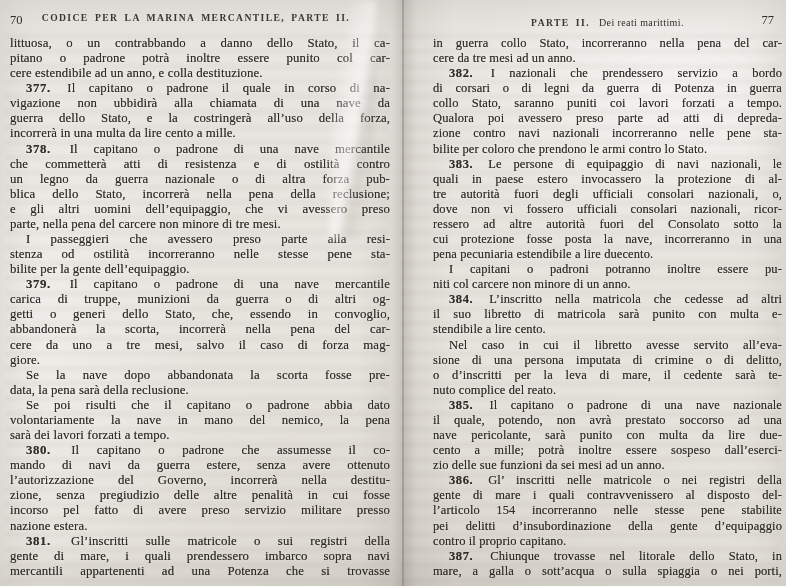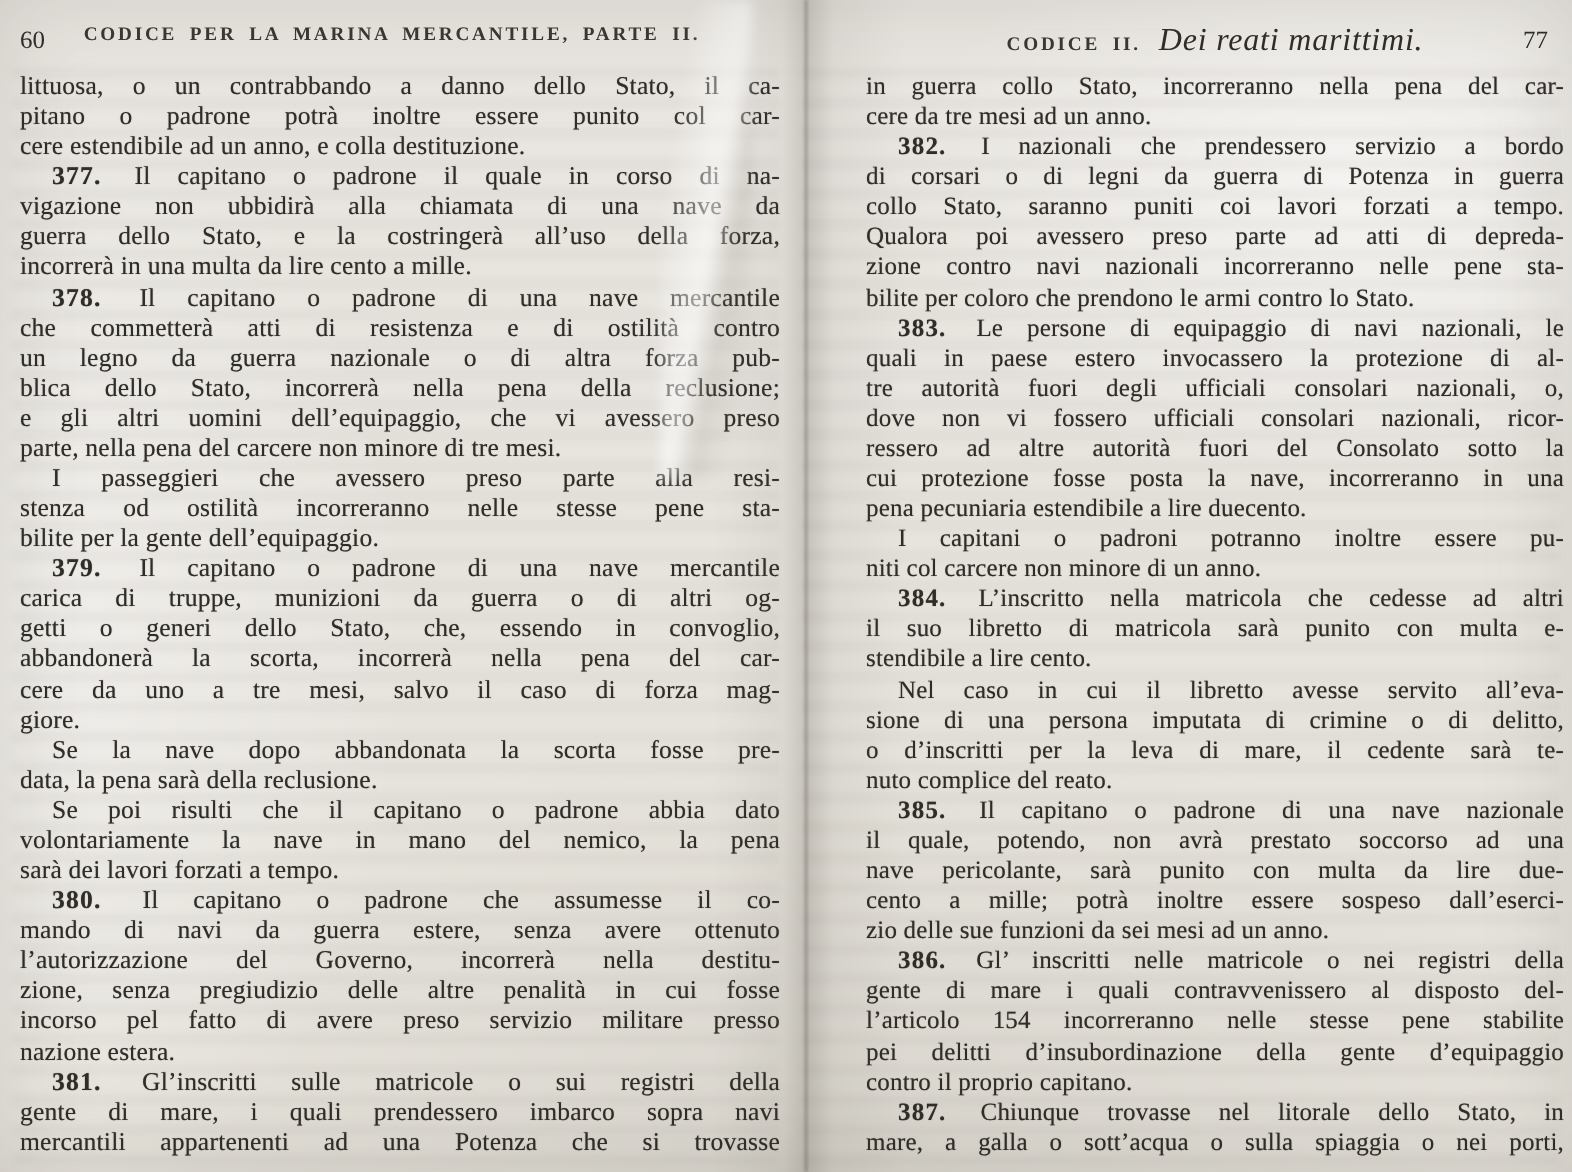--- a/index.html
+++ b/index.html
@@ -60,21 +60,21 @@
   .pagehead{position:relative;height:22px;}
   .pagenum{font-size:12.5px;color:var(--ink);}
   .pagenum-left{position:absolute;left:0;top:1px;}
   .pagenum-right{position:absolute;right:12px;top:1px;}
   .caps{
     font-size:9.6px;font-weight:bold;letter-spacing:1.4px;word-spacing:2.5px;
     color:#3a3631;
   }
   .page-left .running{display:block;width:372px;text-align:center;}
   .page-right .running{display:block;margin-left:38px;width:349px;text-align:center;white-space:nowrap;}
-  .running .ital{font-size:16px;font-style:italic;font-weight:normal;letter-spacing:0.4px;margin-left:5px;}
+  .running .ital{font-size:10px;font-weight:normal;letter-spacing:0.4px;margin-left:5px;}
 
   .bodytext{position:relative;margin-top:2px;}
   .page-left .bodytext{width:380px;}
   .page-right .bodytext{margin-left:38px;width:349px;}
   .line{
     height:15.08px;line-height:15.08px;
     text-align:justify;text-align-last:justify;
     overflow:hidden;
     letter-spacing:0.1px;
     text-shadow:0 0 0.5px rgba(48,45,41,0.55);
@@ -85,21 +85,21 @@
   .line.indent{padding-left:16px;}
   .artnum{font-weight:bold;letter-spacing:0.6px;padding-right:3px;}
 </style>
 </head>
 <body>
 
 <div class="spread">
 
   <section class="page page-left">
     <header class="pagehead">
-      <span class="pagenum pagenum-left">60</span>
+      <span class="pagenum pagenum-left">70</span>
       <span class="running caps">CODICE PER LA MARINA MERCANTILE, PARTE II.</span>
     </header>
     <div class="bodytext">
         <div class="line">littuosa, o un contrabbando a danno dello Stato, il ca-</div>
         <div class="line">pitano o padrone potrà inoltre essere punito col car-</div>
         <div class="line end">cere estendibile ad un anno, e colla destituzione.</div>
         <div class="line indent"><b class="artnum">377.</b> Il capitano o padrone il quale in corso di na-</div>
         <div class="line">vigazione non ubbidirà alla chiamata di una nave da</div>
         <div class="line">guerra dello Stato, e la costringerà all’uso della forza,</div>
         <div class="line end">incorrerà in una multa da lire cento a mille.</div>
@@ -131,21 +131,21 @@
         <div class="line end">nazione estera.</div>
         <div class="line indent"><b class="artnum">381.</b> Gl’inscritti sulle matricole o sui registri della</div>
         <div class="line">gente di mare, i quali prendessero imbarco sopra navi</div>
         <div class="line">mercantili appartenenti ad una Potenza che si trovasse</div>
       </div>
   </section>
 
   <section class="page page-right">
     <header class="pagehead">
       <span class="running">
-        <span class="caps">CODICE II.</span>
+        <span class="caps">PARTE II.</span>
         <span class="ital">Dei reati marittimi.</span>
       </span>
       <span class="pagenum pagenum-right">77</span>
     </header>
     <div class="bodytext">
         <div class="line">in guerra collo Stato, incorreranno nella pena del car-</div>
         <div class="line end">cere da tre mesi ad un anno.</div>
         <div class="line indent"><b class="artnum">382.</b> I nazionali che prendessero servizio a bordo</div>
         <div class="line">di corsari o di legni da guerra di Potenza in guerra</div>
         <div class="line">collo Stato, saranno puniti coi lavori forzati a tempo.</div>

